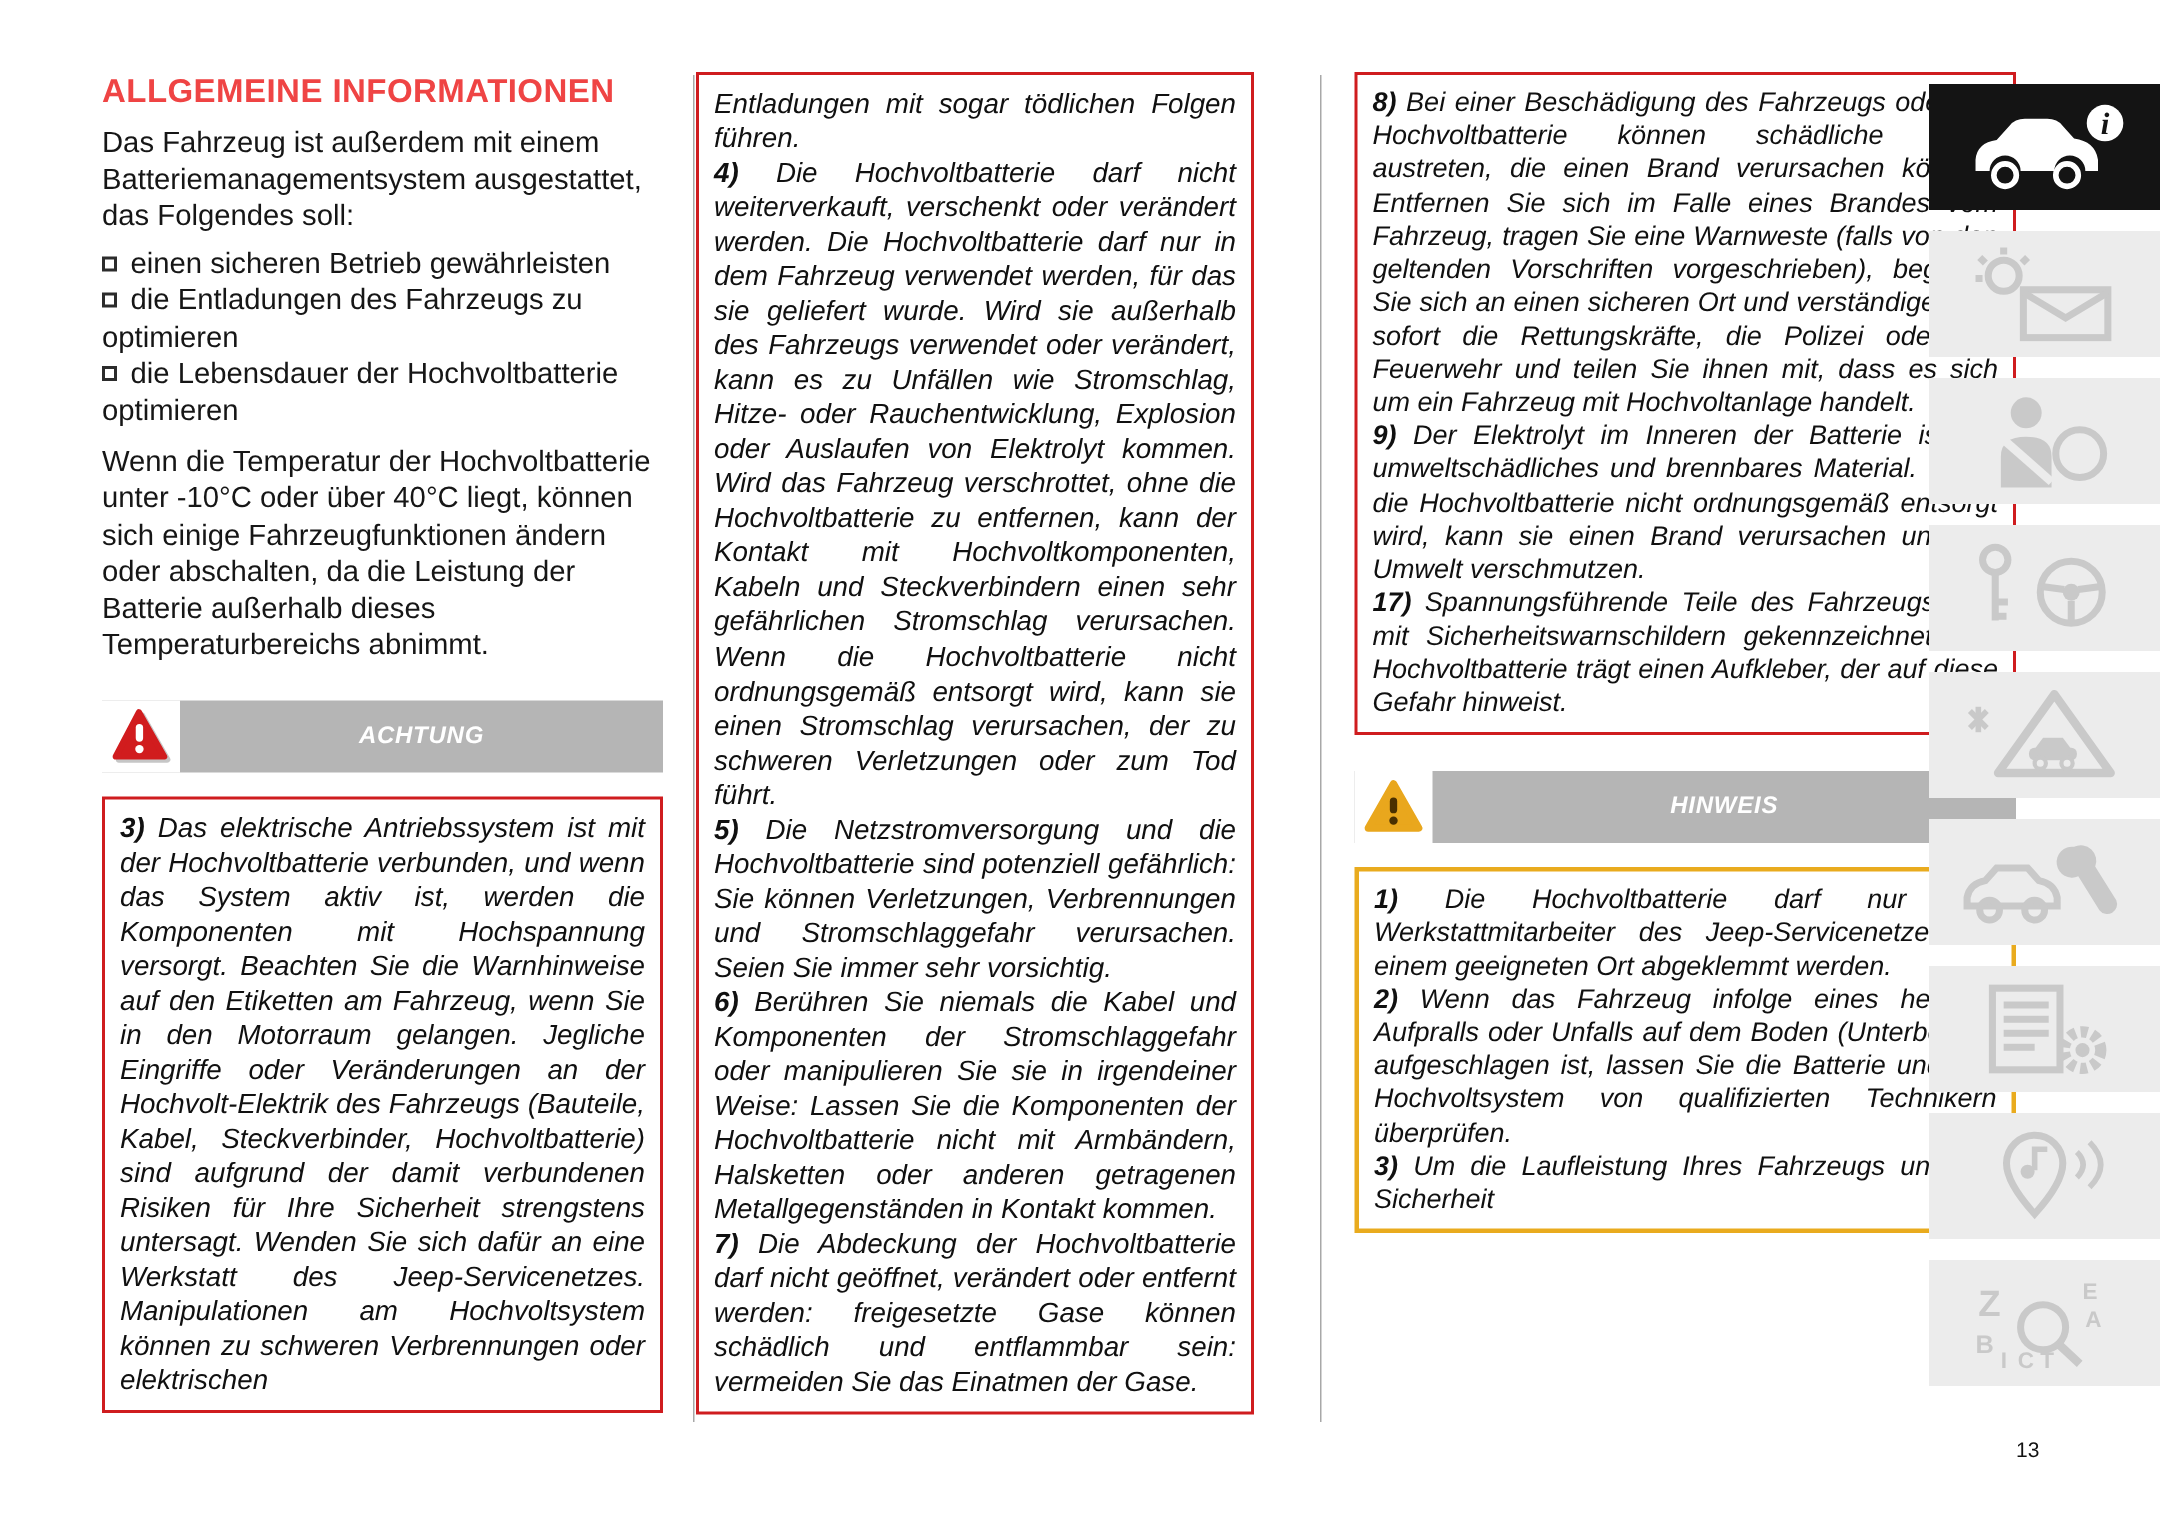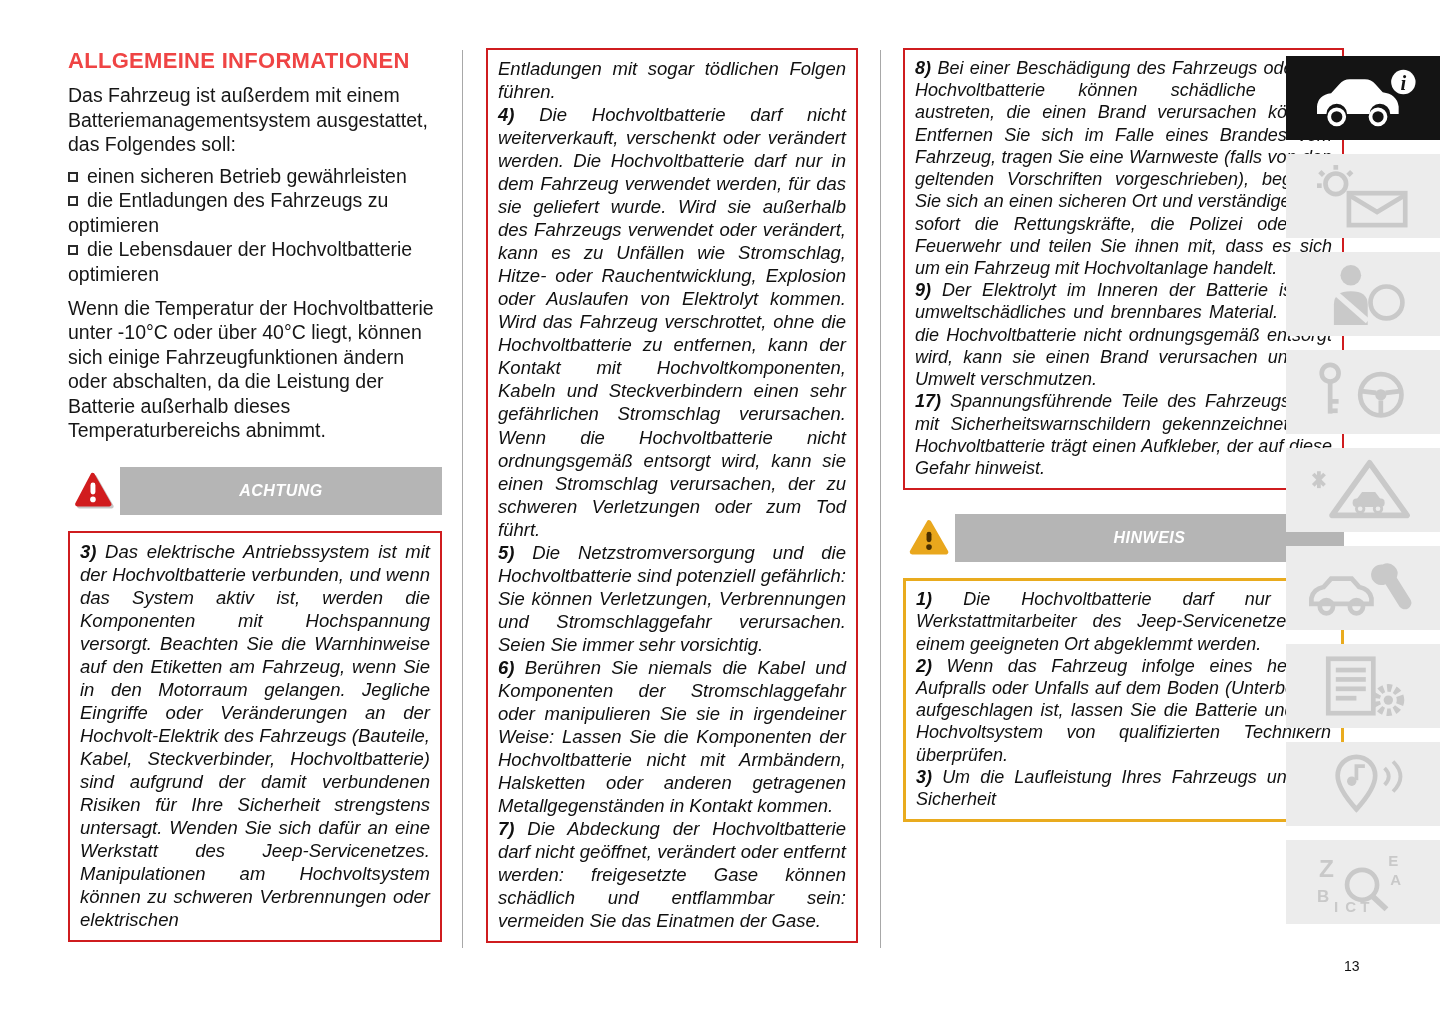--- a/index.html
+++ b/index.html
@@ -4,21 +4,21 @@
 <style>
   * { margin:0; padding:0; box-sizing:border-box; }
   html,body { width:1445px; height:1018px; }
   body {
     font-family:"Liberation Sans", sans-serif;
     background:#ffffff; color:#161616;
     position:relative; overflow:hidden;
   }
   .col { position:absolute; top:48px; }
   #col-left  { left:68px;  width:374px; }
-  #col-mid   { left:486px; width:372px; }
+  #col-mid   { left:464px; width:372px; }
   #col-right { left:903px; width:441px; }
   .vdiv { position:absolute; top:50px; height:898px; width:1px; background:#a8a8a8; }
   #vdiv1 { left:462px; } #vdiv2 { left:880px; }
 
   .heading { font-size:22px; font-weight:bold; letter-spacing:.3px; margin-bottom:9px; color:#ef4444; }
   .body-text { font-size:19.5px; line-height:1.26; }
   .bullets { margin:7px 0 9px 0; }
   .bullet { font-size:19.5px; line-height:1.26; }
   .sq { display:inline-block; width:10px; height:10px; border:2px solid #2c2c2c; margin-right:9px; position:relative; top:-1px; }
 

